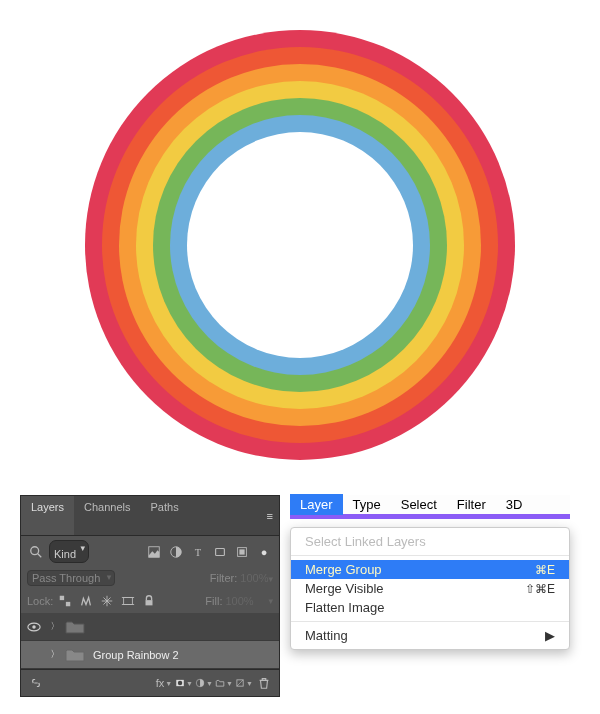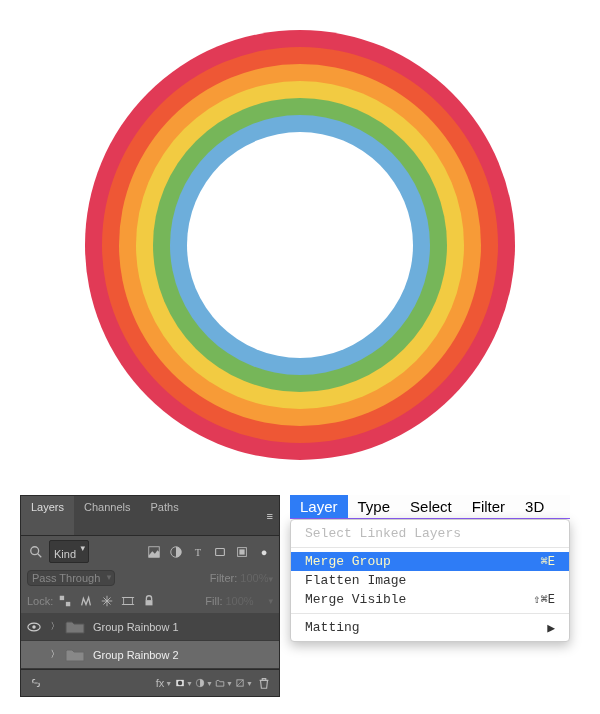--- a/index.html
+++ b/index.html
@@ -20,21 +20,21 @@
   
   .layers-panel {
     width: 260px; background: #535353; color: #ccc;
     font-size: 11px; border: 1px solid #2a2a2a;
   }
   .lp-tabs { display: flex; background: #454545; border-bottom: 1px solid #2a2a2a; height: 40px; align-items: stretch; }
   .lp-tab { padding: 5px 10px; color: #bbb; cursor: default; }
   .lp-tab.active { background: #535353; color: #ddd; }
   .lp-menu { margin-left: auto; display: flex; align-items: center; padding: 0 6px; color: #ddd; }
   .lp-row { display: flex; align-items: center; padding: 4px 6px; gap: 4px; }
-  .lp-kind-select { background: #3a3a3a; border: 1px solid #2a2a2a; color: #ccc; padding: 7px 12px 2px 4px; font-size: 11px; border-radius: 2px; position: relative; }
+  .lp-kind-select { background: #3a3a3a; border: 1px solid #2a2a2a; color: #ccc; padding: 7px 12px 2px 4px; font-size: 11px; border-radius: 7px; position: relative; }
   .lp-kind-select::after { content: '▾'; position: absolute; right: 3px; top: 2px; font-size: 9px; }
   .lp-icon { width: 18px; height: 18px; display: inline-flex; align-items: center; justify-content: center; color: #bbb; }
   .lp-icon svg { width: 14px; height: 14px; fill: currentColor; }
   .lp-opacity-row { display: flex; justify-content: space-between; padding: 3px 6px; align-items: center; color: #888; }
   .lp-select-disabled { background: #454545; border: 1px solid #3a3a3a; color: #888; padding: 1px 14px 1px 4px; font-size: 11px; border-radius: 4px; position: relative; }
   .lp-select-disabled::after { content: '▾'; position: absolute; right: 3px; top: 1px; font-size: 9px; color: #666; }
   .lp-input-disabled { width: 40px; background: transparent; border: none; color: #666; font-size: 11px; }
   .lp-lock-row { display: flex; align-items: center; padding: 3px 6px; gap: 3px; color: #888; }
   .lp-layer-list { background: #454545; }
   .lp-layer { display: flex; align-items: center; height: 28px; border-bottom: 1px solid #3a3a3a; }
@@ -42,24 +42,24 @@
   .lp-vis { width: 26px; display: flex; justify-content: center; }
   .lp-expand { width: 16px; display: flex; justify-content: center; font-size: 9px; }
   .lp-folder-icon { width: 24px; height: 16px; display: flex; align-items: center; justify-content: center; margin-right: 6px; }
   .lp-layer-name { flex: 1; }
   .lp-footer { display: flex; align-items: center; padding: 4px 6px; gap: 2px; background: #535353; border-top: 1px solid #2a2a2a; justify-content: flex-end; }
   .lp-footer-left { display: flex; gap: 4px; margin-right: auto; align-items: center; }
   .dropdown-caret { font-size: 7px; margin-left: 1px; color: #aaa; }
   
   
   .menu-panel { width: 280px; }
-  .menubar { display: flex; align-items: center; height: 24px; background: #fdfdfd; border-bottom: 1px solid #8b5cf6; font-size: 15px; }
+  .menubar { display: flex; align-items: center; height: 24px; background: #fdfdfd; border-bottom: 5px solid #8b5cf6; font-size: 13px; }
   .menubar-item { padding: 3px 10px; }
   .menubar-item.active { background: #2e7cf6; color: #fff; }
-  .dropdown { background: #fff; box-shadow: 0 4px 12px rgba(0,0,0,.25); border: 1px solid #ccc; border-radius: 4px; margin-top: 0; font-size: 13px; padding: 4px 0; font-family: Liberation Mono, monospace; }
+  .dropdown { background: #fff; box-shadow: 0 4px 12px rgba(0,0,0,.25); border: 1px solid #ccc; border-radius: 4px; margin-top: 8px; font-size: 13px; padding: 4px 0; }
   .dd-item { display: flex; align-items: center; padding: 2px 14px; height: 19px; color: #333; }
   .dd-item.disabled { color: #bbb; }
   .dd-item.highlighted { background: #2e7cf6; color: #fef9c3; }
   .dd-shortcut { margin-left: auto; font-size: 12px; }
   .dd-sep { height: 1px; background: #e5e5e5; margin: 4px 0; }
   .dd-submenu-arrow { margin-left: auto; }
   
   .eye-svg { width: 14px; height: 10px; }
 </style>
 </head>
@@ -173,21 +173,20 @@
               <ellipse cx="8" cy="5" rx="7" ry="4.5" fill="none" stroke="#ccc" stroke-width="1.3"></ellipse>
               <circle cx="8" cy="5" r="2" fill="#ccc"></circle>
             </svg>
         </div>
         <div class="lp-expand">〉</div>
         <div class="lp-folder-icon">
             <svg width="20" height="14" viewBox="0 0 20 14">
               <path d="M1 3 L1 13 L19 13 L19 4 L9 4 L7 2 L2 2 Z" fill="#777" stroke="#555"></path>
             </svg>
           </div>
-        <div class="lp-layer-name">Group Rainbow 1</div>
       </div>
       <div class="lp-layer selected">
         <div class="lp-vis"></div>
         <div class="lp-expand">〉</div>
         <div class="lp-folder-icon">
             <svg width="20" height="14" viewBox="0 0 20 14">
               <path d="M1 3 L1 13 L19 13 L19 4 L9 4 L7 2 L2 2 Z" fill="#888" stroke="#666"></path>
             </svg>
           </div>
         <div class="lp-layer-name">Group Rainbow 2</div>
@@ -248,25 +247,25 @@
       <div class="menubar-item">Filter</div>
       <div class="menubar-item">3D</div>
     </div>
     <div class="dropdown">
       <div class="dd-item disabled">Select Linked Layers</div>
       <div class="dd-sep"></div>
       <div class="dd-item highlighted">
         <span>Merge Group</span>
         <span class="dd-shortcut">⌘E</span>
       </div>
-      <div class="dd-item">Flatten Image</div>
       <div class="dd-item">
         <span>Merge Visible</span>
         <span class="dd-shortcut">⇧⌘E</span>
       </div>
+      <div class="dd-item">Flatten Image</div>
       <div class="dd-sep"></div>
       <div class="dd-item">
         <span>Matting</span>
         <span class="dd-submenu-arrow">▶</span>
       </div>
     </div>
   </div>
 </div>
 
 </body></html>

